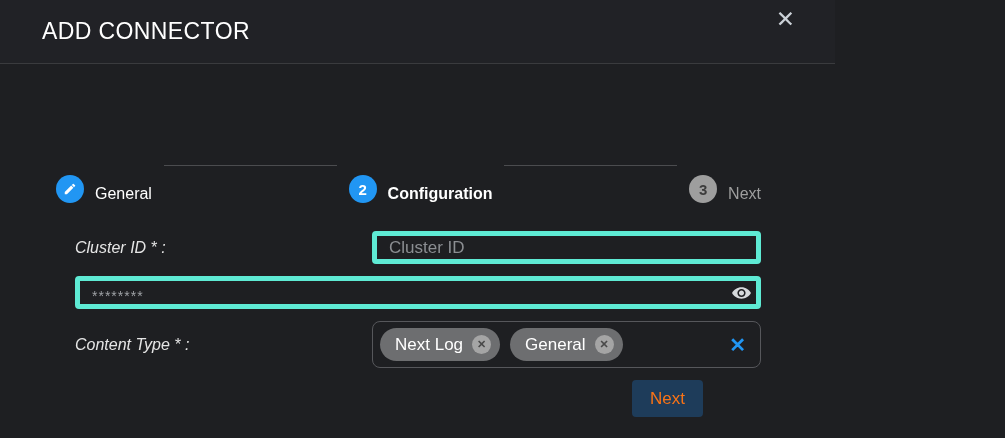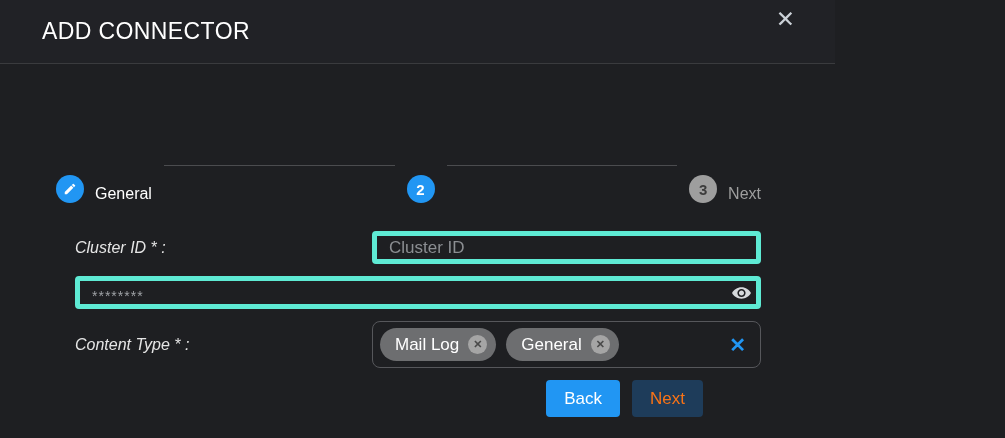--- a/index.html
+++ b/index.html
@@ -203,20 +203,21 @@
       </div>
       <span class="step-label step-label--done-step1">General</span>
     </div>
 
     <div class="step-line"></div>
 
     <div class="step">
       <div class="step-circle step-circle--blue">
         <span>2</span>
       </div>
+      <span class="step-label step-label--active">Configuration</span>
     </div>
 
     <div class="step-line"></div>
 
     <div class="step">
       <div class="step-circle step-circle--gray">
         <span>3</span>
       </div>
       <span class="step-label step-label--upcoming">Next</span>
     </div>
@@ -244,33 +245,32 @@
         </button>
       </div>
     </div>
 
     <div class="form-row">
       <div class="form-label">Content Type * :</div>
       <div class="form-control">
         <div class="tag-field">
 
           <div class="tag">
-            <span class="tag-label">Mail Log</span>
+            <span class="tag-label">Next Log</span>
             <button class="tag-remove">✕</button>
           </div>
 
           <div class="tag">
             <span class="tag-label">General</span>
             <button class="tag-remove">✕</button>
           </div>
 
           <button class="clear-all-btn">✕</button>
         </div>
       </div>
     </div>
 
     <div class="actions">
-      <button class="btn btn-back">Back</button>
       <button class="btn btn-next">Next</button>
     </div>
 
   </div>
 </div>
 
 </body></html>

